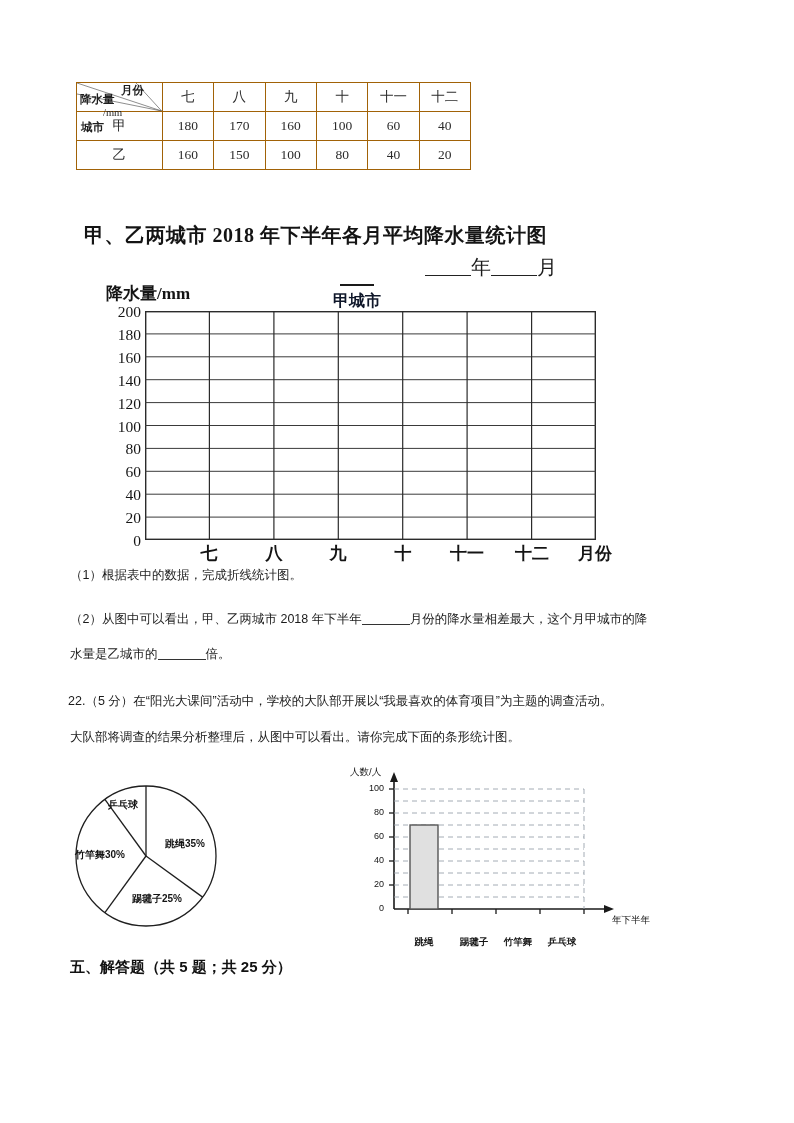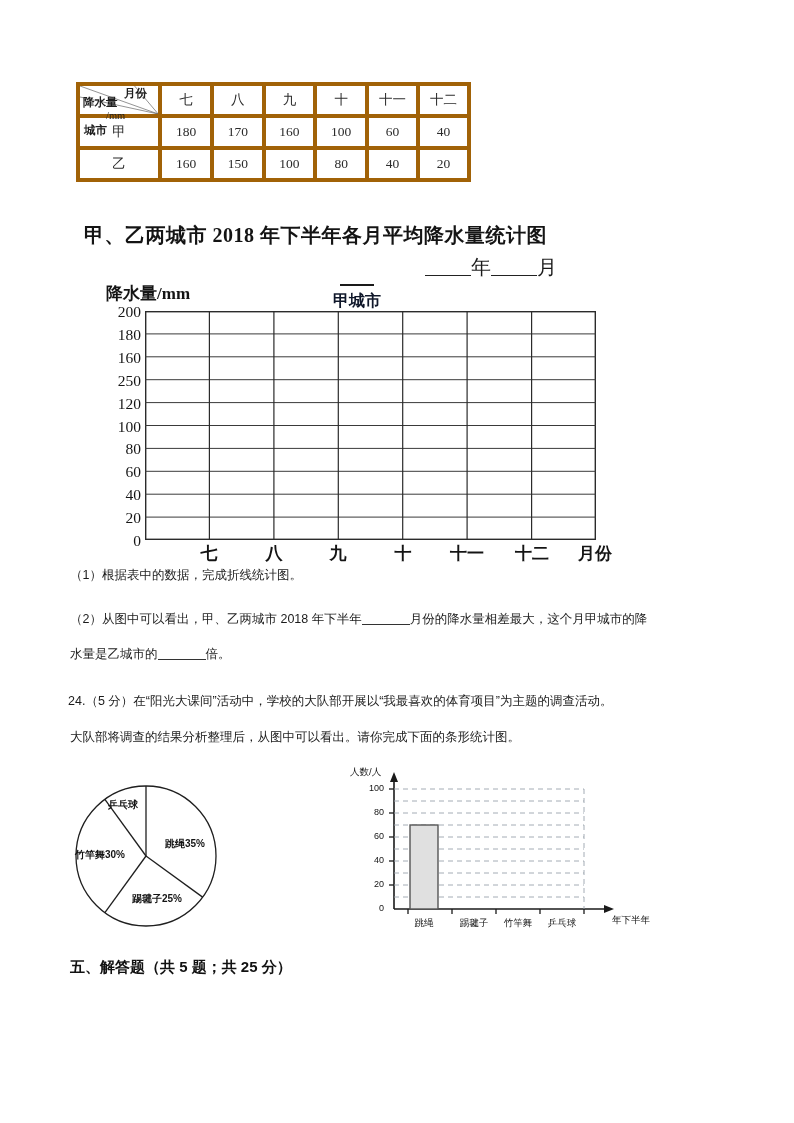--- a/index.html
+++ b/index.html
@@ -22,21 +22,21 @@
     left: 76px;
     top: 82px;
     width: 395px;
   }
   table.data-table {
     border-collapse: collapse;
     width: 100%;
     font-family: "Liberation Serif", serif;
   }
   table.data-table td {
-    border: 4px solid #a16207;
+    border: 1px solid #a16207;
     text-align: center;
     font-size: 13.5px;
     color: #2b2b2b;
     height: 28px;
     padding: 0;
   }
   td.corner-cell {
     width: 86px;
     height: 56px;
     position: relative;
@@ -259,21 +259,22 @@
     white-space: nowrap;
     line-height: 1;
   }
   .bar-cat {
     position: absolute;
     font-family: "Liberation Sans", sans-serif;
     font-size: 9.5px;
     color: #141414;
     white-space: nowrap;
     transform: translateX(-50%);
-    top: 153px;
+    top: 172px;
+    font-weight: bold;
   }
 
   
   .section-head {
     position: absolute;
     left: 70px;
     top: 958px;
     font-family: "Liberation Sans", sans-serif;
     font-size: 15px;
     font-weight: bold;
@@ -343,21 +344,21 @@
     <span>甲城市</span>
     <span class="leg-gap"></span>
     <span class="leg-dash"></span>
     <span>乙城市</span>
   </div>
 
   <div class="lc-ticks">
     <span class="lc-tick" style="top:0px">200</span>
     <span class="lc-tick" style="top:22.9px">180</span>
     <span class="lc-tick" style="top:45.8px">160</span>
-    <span class="lc-tick" style="top:68.7px">250</span>
+    <span class="lc-tick" style="top:68.7px">140</span>
     <span class="lc-tick" style="top:91.6px">120</span>
     <span class="lc-tick" style="top:114.5px">100</span>
     <span class="lc-tick" style="top:137.4px">80</span>
     <span class="lc-tick" style="top:160.3px">60</span>
     <span class="lc-tick" style="top:183.2px">40</span>
     <span class="lc-tick" style="top:206.1px">20</span>
     <span class="lc-tick" style="top:229px">0</span>
   </div>
 
   <svg class="lc-grid-area" viewBox="0 0 451 229" preserveAspectRatio="none">
@@ -397,21 +398,21 @@
 <div class="qtext q1">（1）根据表中的数据，完成折线统计图。</div>
 
 <div class="qtext q2a">
   <span>（2）从图中可以看出，甲、乙两城市 2018 年下半年</span><span class="blank-s"></span><span>月份的降水量相差最大，这个月甲城市的降</span>
 </div>
 
 <div class="qtext q2b">
   <span>水量是乙城市的</span><span class="blank-s"></span><span>倍。</span>
 </div>
 
-<div class="qtext q22a">24.（5 分）在“阳光大课间”活动中，学校的大队部开展以“我最喜欢的体育项目”为主题的调查活动。</div>
+<div class="qtext q22a">22.（5 分）在“阳光大课间”活动中，学校的大队部开展以“我最喜欢的体育项目”为主题的调查活动。</div>
 <div class="qtext q22b">大队部将调查的结果分析整理后，从图中可以看出。请你完成下面的条形统计图。</div>
 
 <div class="pie-block">
   <svg class="pie-svg" width="160" height="148" viewBox="0 0 160 148">
 
     <circle cx="74" cy="74" r="70" fill="#ffffff" stroke="#1f1f1f" stroke-width="1.3"></circle>
 
     <g stroke="#1f1f1f" stroke-width="1.3">
 
       <line x1="74" y1="74" x2="74" y2="4"></line>

